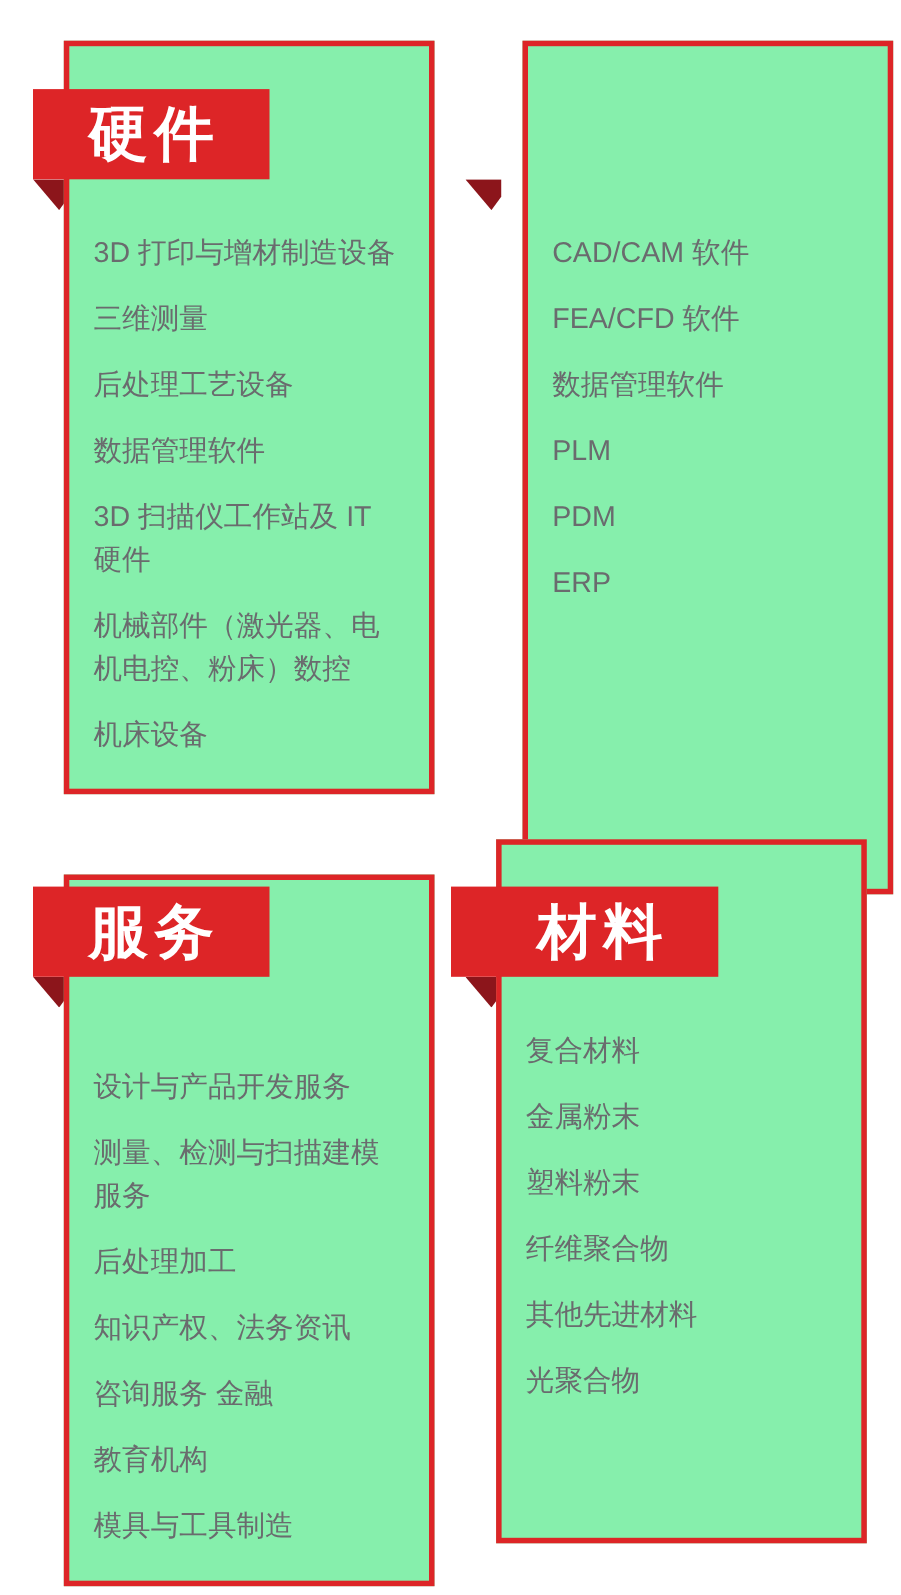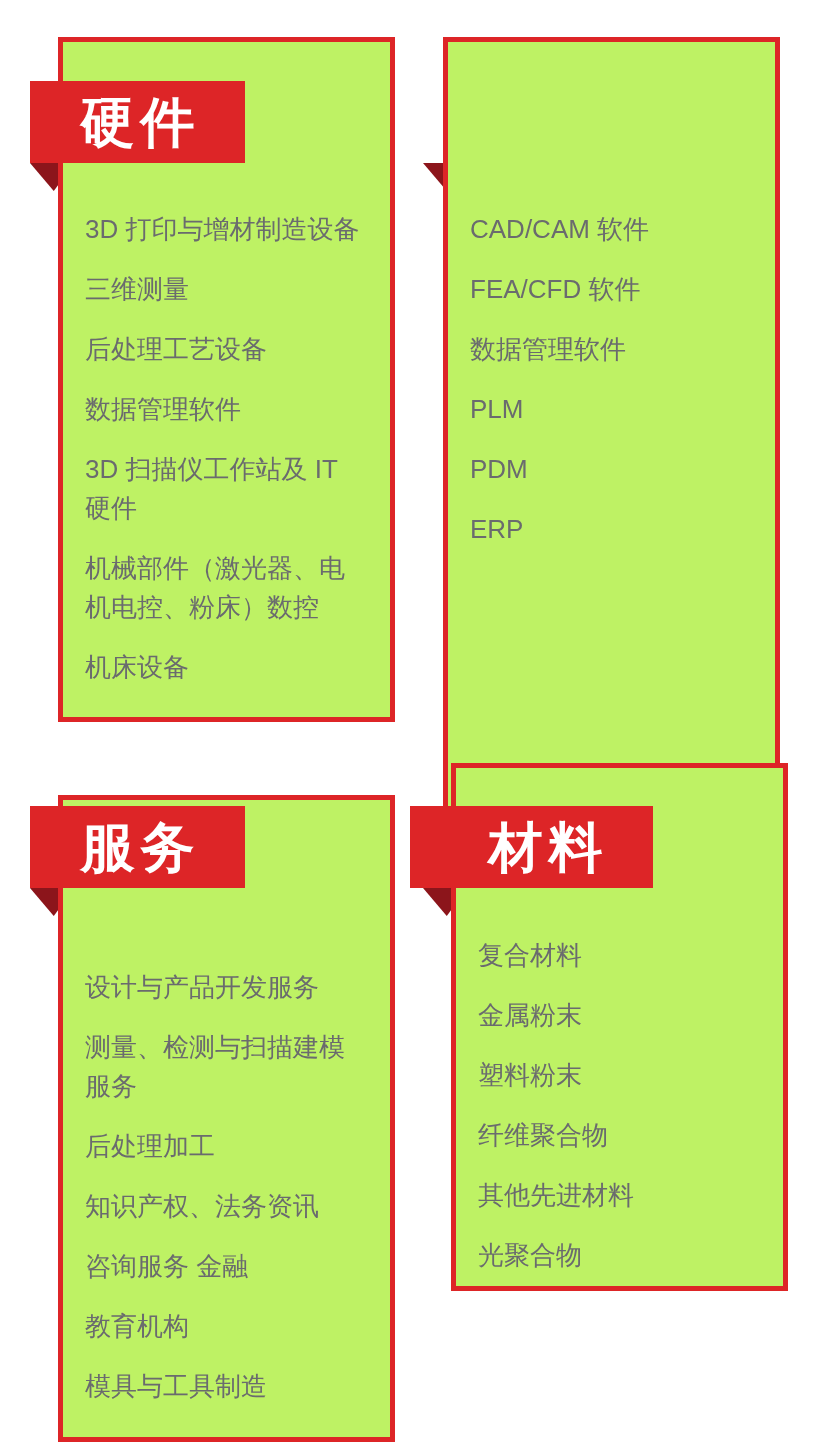--- a/index.html
+++ b/index.html
@@ -12,27 +12,27 @@
     position: relative;
     width: 819px; height: 1450px;
     background: var(--bg, #ffffff);
     overflow: hidden;
   }
   .box {
     position: absolute;
     width: 337px;
     box-sizing: border-box;
     border: 5px solid var(--accent, #dd2527);
-    background: #bef264;
+    background: #86efac;
     z-index: 1;
   }
   .box1 { left: 58px;  top: 37px;  height: 685px; }
-  .box2 { left: 443px; top: 37px;  height: 776px; }
+  .box2 { left: 475px; top: 37px;  height: 776px; }
   .box3 { left: 58px;  top: 763px; height: 647px; margin-top: 32px; }
-  .box4 { left: 451px; top: 763px; height: 528px; }
+  .box4 { left: 451px; top: 763px; height: 640px; }
 
   .ribbon {
     position: absolute;
     width: 215px; height: 82px;
     background: var(--accent, #dd2527);
     z-index: 2;
     display: flex; align-items: center; justify-content: center;
     color: var(--ribbon-text, #ffffff);
     font-size: 54px; font-weight: 700;
     letter-spacing: 6px;

